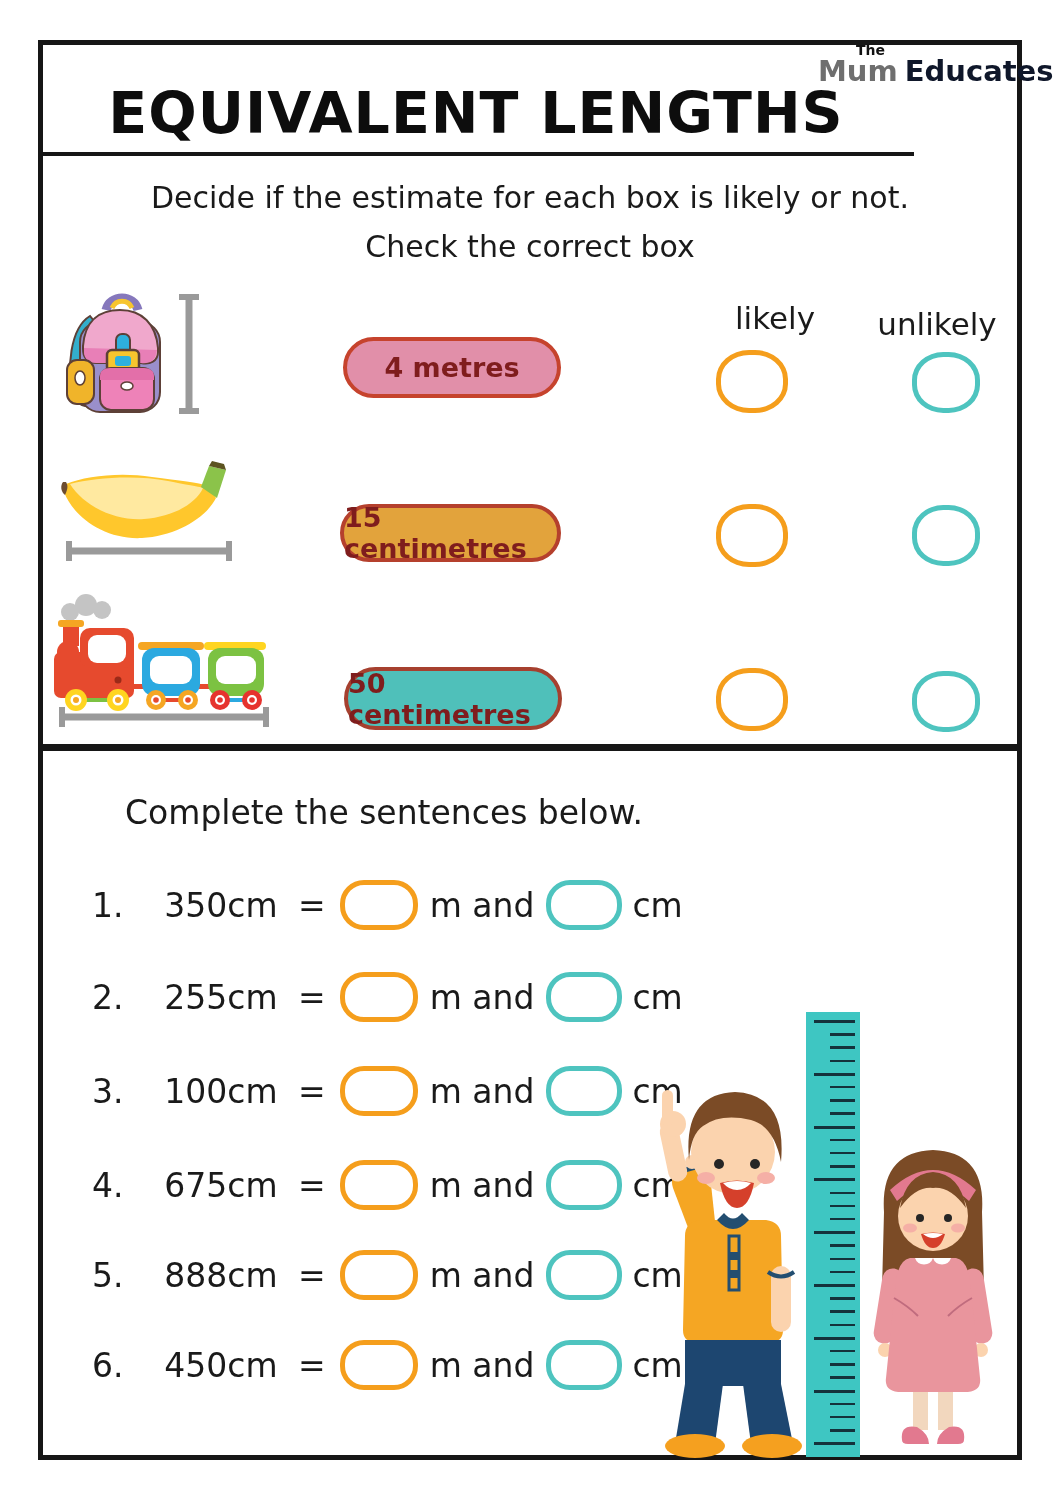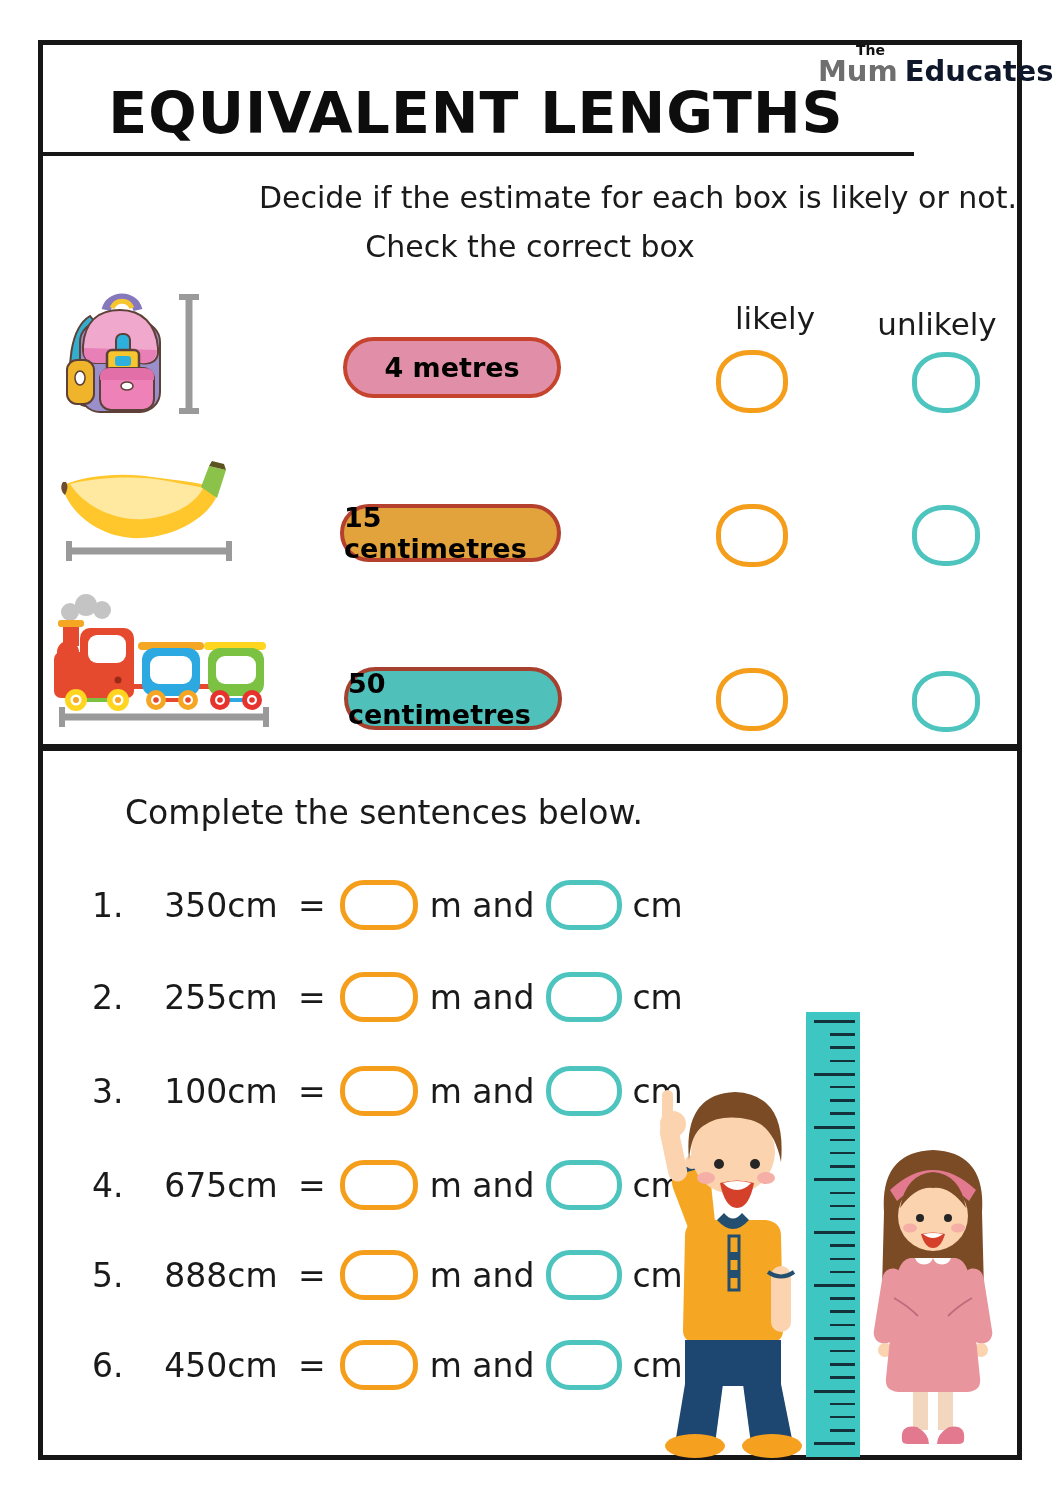--- a/index.html
+++ b/index.html
@@ -13,29 +13,29 @@
   .logo-main{position:absolute;left:0;top:10px;font-size:29px;font-weight:bold;letter-spacing:0;}
   .logo-mum{color:#6f6f6f;}
   .logo-edu{color:#0f172a;margin-left:7px;}
   
   .titlebar{position:absolute;left:38px;top:40px;width:876px;height:116px;box-sizing:border-box;
             border-bottom:4px solid #161616;display:flex;align-items:flex-end;justify-content:center;}
   .title{margin:0 0 6px 0;font-size:57px;font-weight:bold;letter-spacing:1px;color:#0d0d0d;}
   .divider{position:absolute;left:38px;top:744px;width:984px;height:7px;background:#161616;}
   
   .instr{position:absolute;left:43px;width:974px;text-align:center;font-size:30px;}
-  .instr1{top:180px;text-align:right;} .instr2{top:229px;text-align:center;}
+  .instr1{top:180px;} .instr2{top:229px;text-align:center;}
   .col-h{position:absolute;font-size:31px;text-align:center;}
   .likely-h{left:720px;top:300px;width:110px;}
   .unlikely-h{left:877px;top:306px;width:120px;}
   .chk{position:absolute;width:72px;height:63px;border-radius:46%;box-sizing:border-box;background:#fff;}
   .chk.orange{border:5px solid #F59E1C;}
   .chk.teal{border:5px solid #4EC4BF;width:68px;height:61px;}
   .pill{position:absolute;box-sizing:border-box;display:flex;align-items:center;justify-content:center;
-        font-weight:bold;font-size:27px;color:#000000;}
+        font-weight:bold;font-size:27px;color:#7f1d1d;}
   .pill1{left:343px;top:337px;width:218px;height:61px;background:#E18FA9;border:4px solid #C6432D;border-radius:32px;}
   .pill2{left:340px;top:504px;width:221px;height:58px;background:#E2A33C;border:4px solid #B5402D;border-radius:30px;}
   .pill3{left:344px;top:667px;width:218px;height:63px;background:#4FC0BA;border:4px solid #A6402F;border-radius:32px;}
   .illus{position:absolute;}
   .illus svg{width:100%;height:100%;display:block;}
   .backpack{left:60px;top:286px;width:114px;height:134px;}
   .vline{left:176px;top:292px;width:26px;height:124px;}
   .banana{left:58px;top:456px;width:180px;height:94px;}
   .hline1{left:64px;top:538px;width:170px;height:26px;}
   .train{left:46px;top:594px;width:226px;height:126px;}

